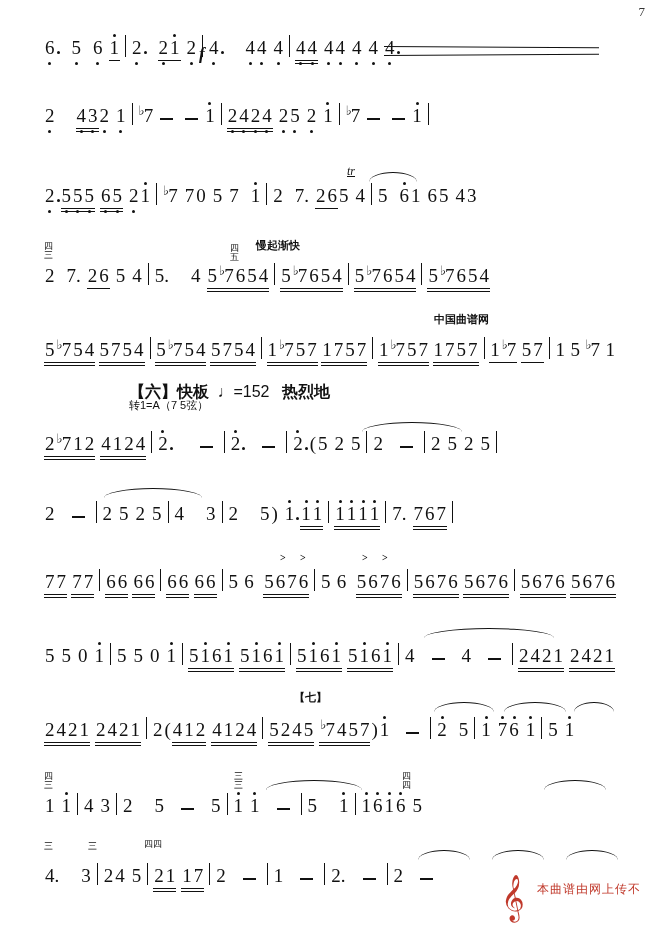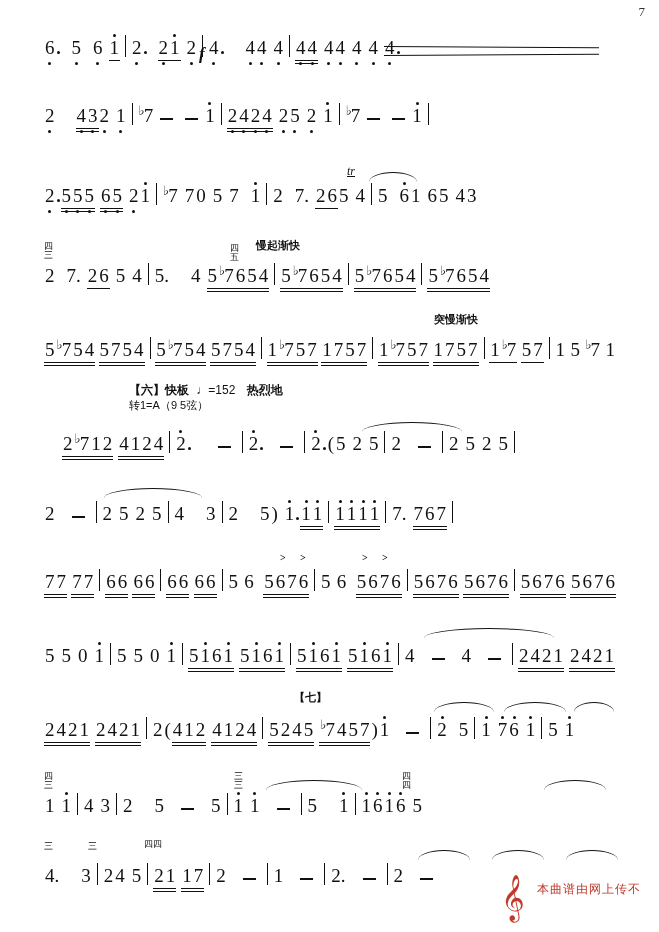--- a/index.html
+++ b/index.html
@@ -160,21 +160,21 @@
 
   
   .txt {
     position: absolute;
     font-size: 11px;
     font-weight: bold;
     color: #111;
     white-space: nowrap;
     font-family: "Liberation Sans", sans-serif;
   }
-  .txt.big { font-size: 12px; }
+  .txt.big { font-size: 16px; }
   .dyn {
     position: absolute;
     font-style: italic;
     font-family: "Liberation Serif", serif;
     font-size: 17px;
     font-weight: bold;
   }
   
   .hairpin {
     position: absolute;
@@ -384,21 +384,21 @@
       <span class="bar"></span>
       <span class="beam2"><span class="n">5</span><span class="n"><span class="flat">♭</span>7</span><span class="n">6</span><span class="n">5</span><span class="n">4</span></span>
       <span class="bar"></span>
       <span class="beam2"><span class="n">5</span><span class="n"><span class="flat">♭</span>7</span><span class="n">6</span><span class="n">5</span><span class="n">4</span></span>
     </div>
     <div class="anno anno-cn" style="left:0px; top:-14px;">四<br>三</div>
     <div class="anno anno-cn" style="left:186px; top:-12px;">四<br>五</div>
   </div>
 
   <div class="system" style="top:330px;">
-    <div class="txt" style="left:390px; top:-18px;">突慢渐快</div>
+    <div class="txt" style="left:390px; top:-18px;">中国曲谱网</div>
     <div class="sysrow">
       <span class="beam2"><span class="n">5</span><span class="n"><span class="flat">♭</span>7</span><span class="n">5</span><span class="n">4</span></span>
       <span class="sp-sm"></span>
       <span class="beam2"><span class="n">5</span><span class="n">7</span><span class="n">5</span><span class="n">4</span></span>
       <span class="bar"></span>
       <span class="beam2"><span class="n">5</span><span class="n"><span class="flat">♭</span>7</span><span class="n">5</span><span class="n">4</span></span>
       <span class="sp-sm"></span>
       <span class="beam2"><span class="n">5</span><span class="n">7</span><span class="n">5</span><span class="n">4</span></span>
       <span class="bar"></span>
       <span class="beam2"><span class="n">1</span><span class="n"><span class="flat">♭</span>7</span><span class="n">5</span><span class="n">7</span></span>
@@ -422,22 +422,22 @@
       <span class="n">1</span>
     </div>
   </div>
 
   <div class="system" style="top:404px; height:70px;">
     <div class="txt big" style="left:85px; top:-22px;">
       <span>【六】快板</span>
       <span style="font-weight:normal; margin-left:4px;">♩=152</span>
       <span style="margin-left:8px;">热烈地</span>
     </div>
-    <div class="txt" style="left:85px; top:-6px; font-weight:normal;">转1=A（9 5弦）</div>
-    <div class="sysrow" style="margin-top:20px;margin-left:18px;">
+    <div class="txt" style="left:85px; top:-6px; font-weight:normal;">转1=A（7 5弦）</div>
+    <div class="sysrow" style="margin-top:20px;">
       <span class="beam2"><span class="n">2</span><span class="n"><span class="flat">♭</span>7</span><span class="n">1</span><span class="n">2</span></span>
       <span class="sp-sm"></span>
       <span class="beam2"><span class="n">4</span><span class="n">1</span><span class="n">2</span><span class="n">4</span></span>
       <span class="bar"></span>
       <span class="n dot-up">2</span>
         <span class="aug"></span>
       <span class="sp-lg"></span>
       <span class="dash"></span>
       <span class="bar"></span>
       <span class="n dot-up">2</span>

